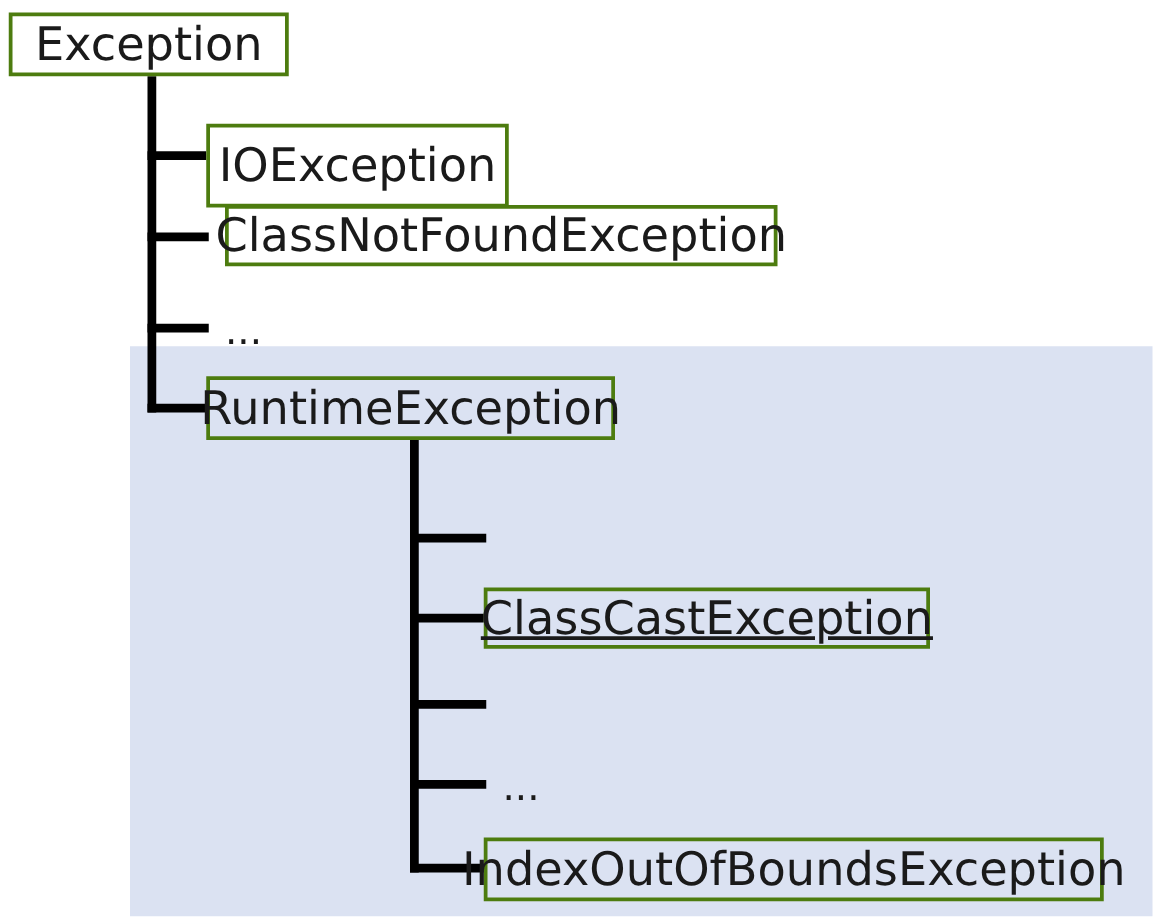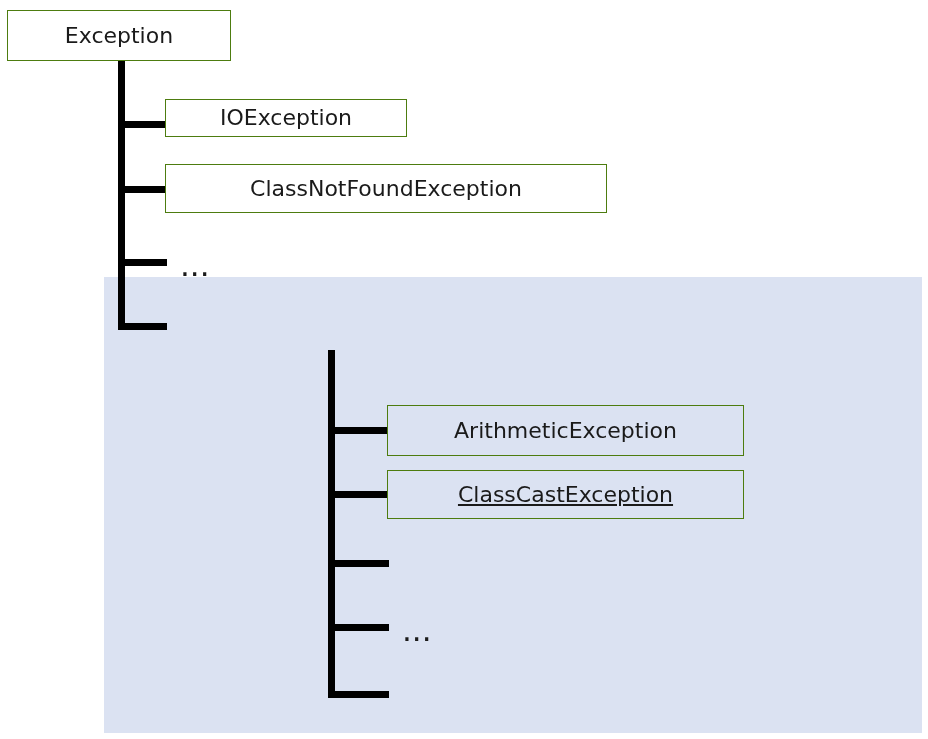--- a/index.html
+++ b/index.html
@@ -17,26 +17,26 @@
     background: #ffffff;
     overflow: hidden;
   }
   .highlight-region {
     position: absolute;
     background: #dbe2f2;
   }
   .node-box {
     position: absolute;
     box-sizing: border-box;
-    border: 1px solid #4d7c0f;
+    border: 3px solid #4d7c0f;
     background: #ffffff;
     display: flex;
     align-items: center;
     justify-content: center;
-    font-size: 22px;
+    font-size: 37px;
     color: #1a1a1a;
     line-height: 1;
     white-space: nowrap;
     letter-spacing: 0px;
   }
   .node-box.shaded {
     background: #dbe2f2;
   }
   .ellipsis-node {
     position: absolute;
@@ -66,28 +66,29 @@
   <div class="edge" style="left: 118px; top: 323px; width: 49px; height: 7px;"></div>
   <div class="edge" style="left: 328px; top: 350px; width: 7px; height: 348px;"></div>
   <div class="edge" style="left: 328px; top: 427px; width: 61px; height: 7px;"></div>
   <div class="edge" style="left: 328px; top: 491px; width: 61px; height: 7px;"></div>
   <div class="edge" style="left: 328px; top: 560px; width: 61px; height: 7px;"></div>
   <div class="edge" style="left: 328px; top: 624px; width: 61px; height: 7px;"></div>
   <div class="edge" style="left: 328px; top: 691px; width: 61px; height: 7px;"></div>
 
   <div class="node-box" style="left: 7px; top: 10px; width: 224px; height: 51px;">Exception</div>
 
-  <div class="node-box" style="left: 165px; top: 99px; width: 242px; height: 38px;">IOException</div>
+  <div class="node-box" style="left: 165px; top: 99px; width: 242px; height: 67px;">IOException</div>
 
-  <div class="node-box" style="left: 165px; top: 164px; width: 442px; height: 49px;">ClassNotFoundException</div>
+  <div class="node-box" style="left: 180px; top: 164px; width: 442px; height: 49px;">ClassNotFoundException</div>
 
   <div class="ellipsis-node" style="left: 180px; top: 248px; width: 40px; height: 34px;">...</div>
 
+  <div class="node-box shaded" style="left: 165px; top: 301px; width: 327px; height: 51px;">RuntimeException</div>
 
-  <div class="node-box shaded" style="left: 387px; top: 405px; width: 357px; height: 51px;">ArithmeticException</div>
 
   <div class="node-box shaded" style="left: 387px; top: 470px; width: 357px; height: 49px; text-decoration: underline;">ClassCastException</div>
 
 
   <div class="ellipsis-node" style="left: 402px; top: 613px; width: 40px; height: 34px;">...</div>
 
+  <div class="node-box shaded" style="left: 387px; top: 670px; width: 496px; height: 51px;">IndexOutOfBoundsException</div>
 
 </div>
 
 </body></html>

